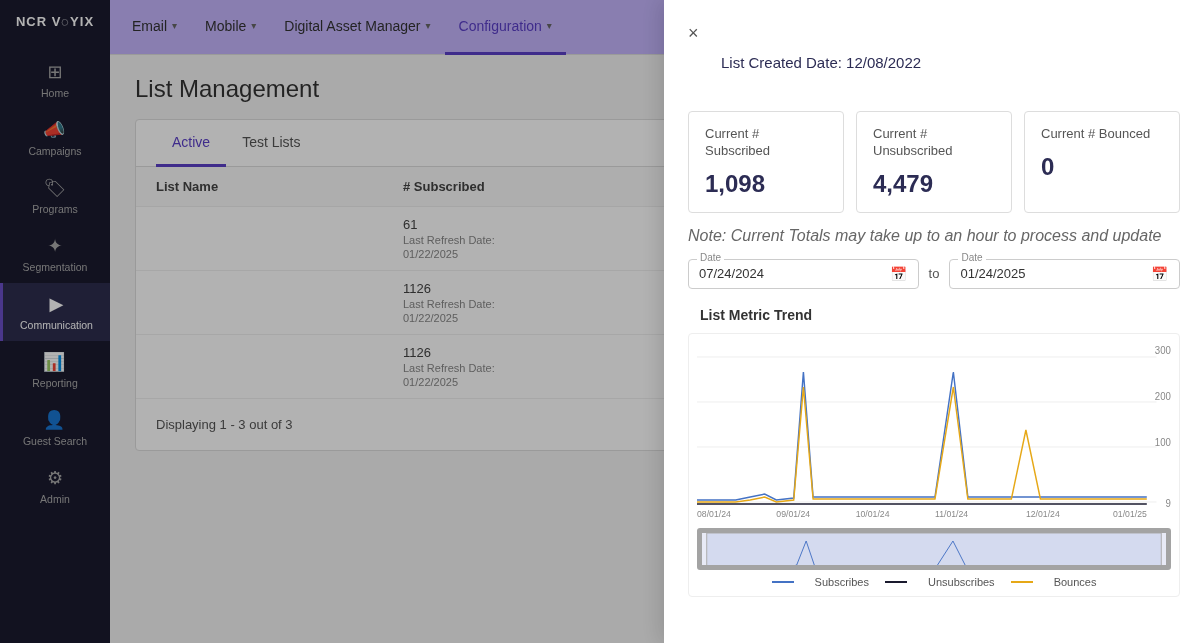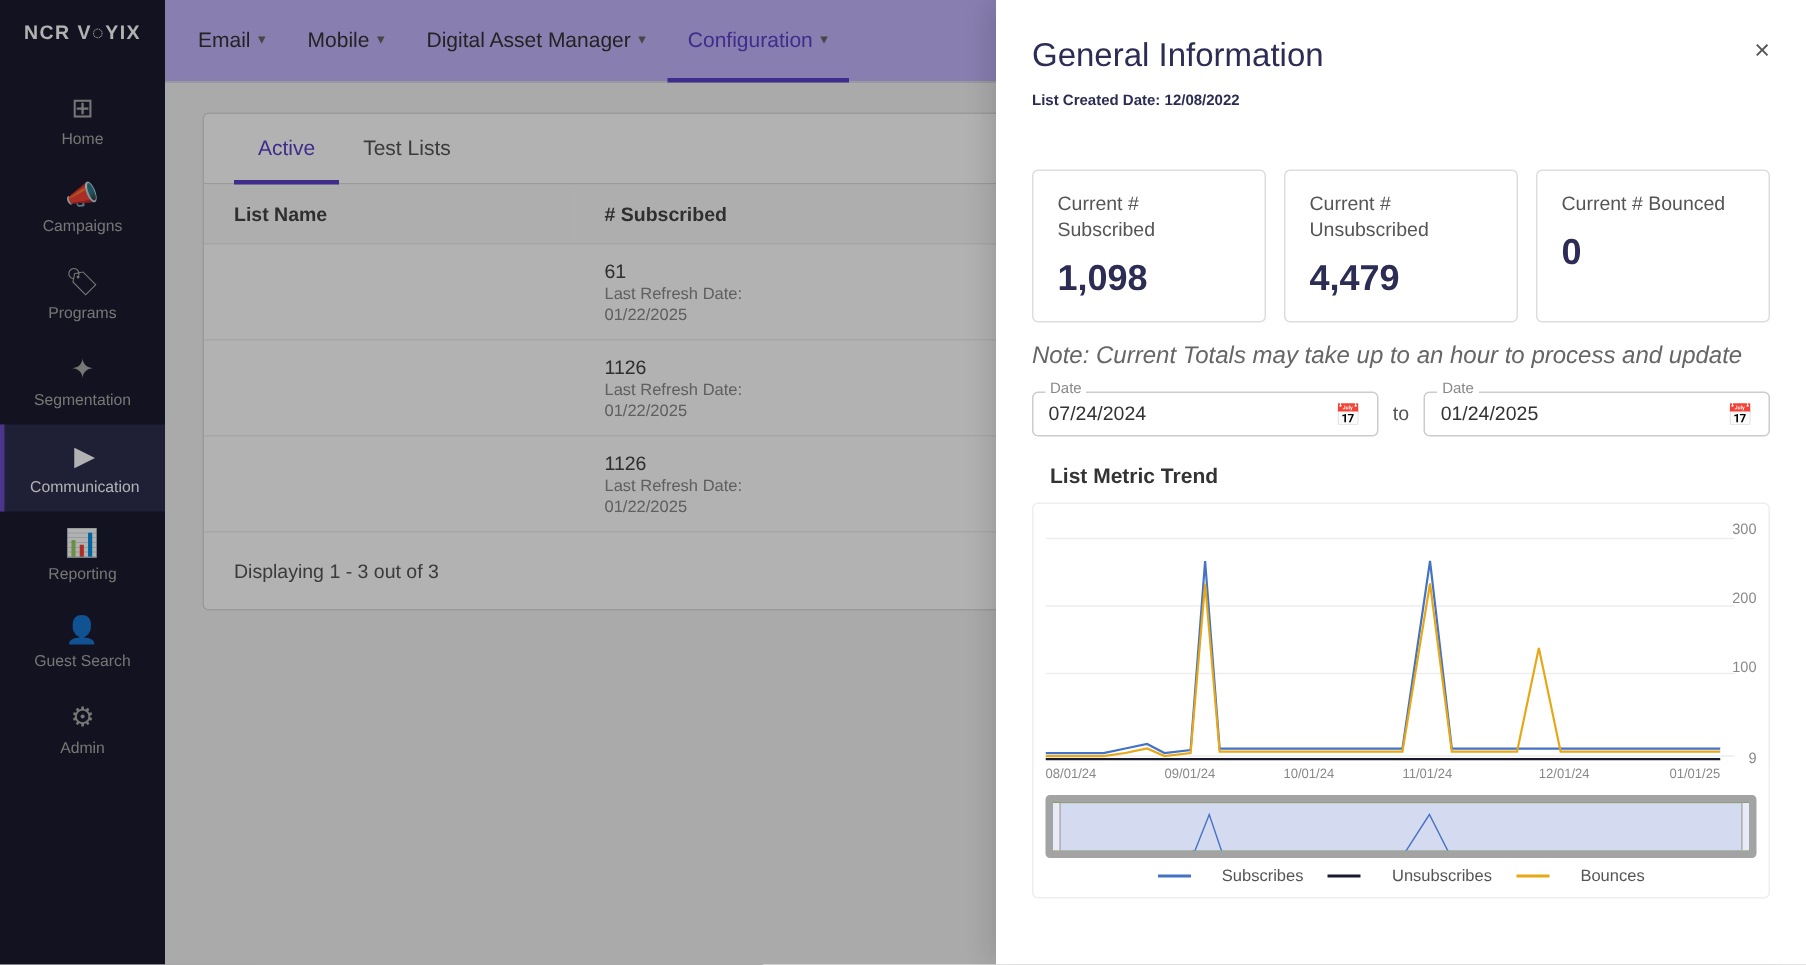--- a/index.html
+++ b/index.html
@@ -207,24 +207,25 @@
       font-weight: 500;
       color: #2c2c54;
     }
     .modal-close {
       cursor: pointer;
       font-size: 18px;
       color: #555;
       line-height: 1;
     }
     .modal-subtitle {
-      font-size: 10px;
-      font-weight: 700;
+      font-size: 15px;
+      font-weight: 400;
       color: #2c2c54;
       margin-bottom: 16px;
+      margin-left: 33px;
     }
 
     
     .stats-row {
       display: flex;
       gap: 12px;
       margin-bottom: 14px;
     }
     .stat-card {
       border: 1px solid #ddd;
@@ -395,20 +396,21 @@
           <span class="chevron">▾</span>
         </div>
         <div class="nav-item active">
           <span>Configuration</span>
           <span class="chevron">▾</span>
         </div>
       </div>
   </div>
 
   <div class="page-content">
+    <div class="page-title">List Management</div>
 
     <div class="table-container">
       <div class="table-tabs" id="table-tabs">
           <div class="table-tab active">Active</div>
           <div class="table-tab">Test Lists</div>
         </div>
       <table>
         <thead>
           <tr>
             <th>List Name</th>
@@ -457,21 +459,20 @@
         </select>
       </div>
     </div>
   </div>
 </div>
 
 <div class="overlay-backdrop"></div>
 
 <div class="modal-panel">
   <div class="modal-header">
-    <span class="modal-title">General Information</span>
     <span class="modal-close">×</span>
   </div>
 
   <div class="modal-subtitle">
     <span>List Created Date:</span>
     <span>12/08/2022</span>
   </div>
 
   <div class="stats-row" id="stats-cards">
       <div class="stat-card">

